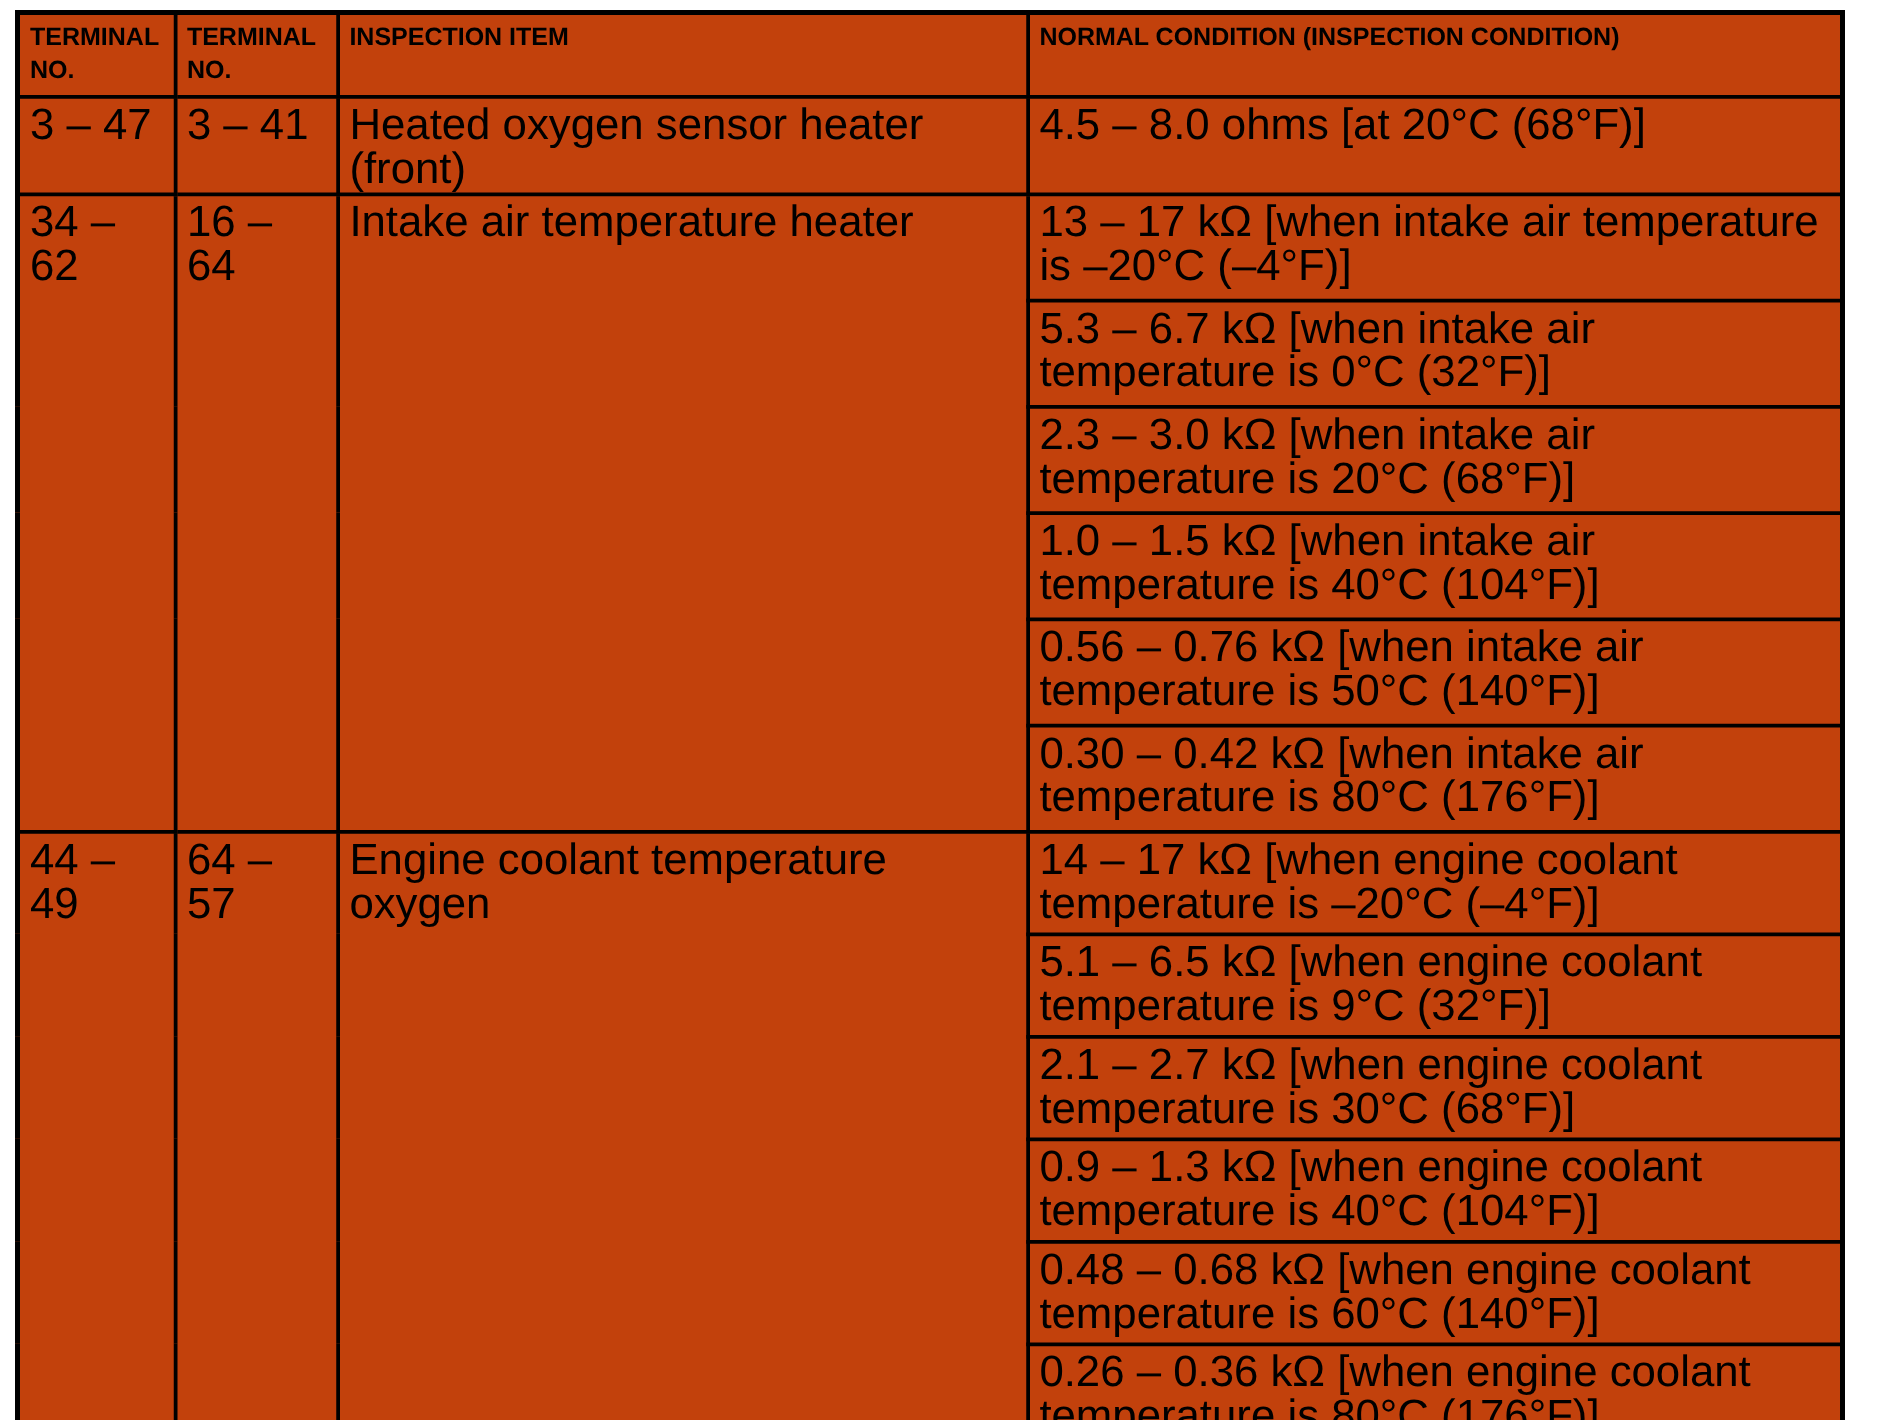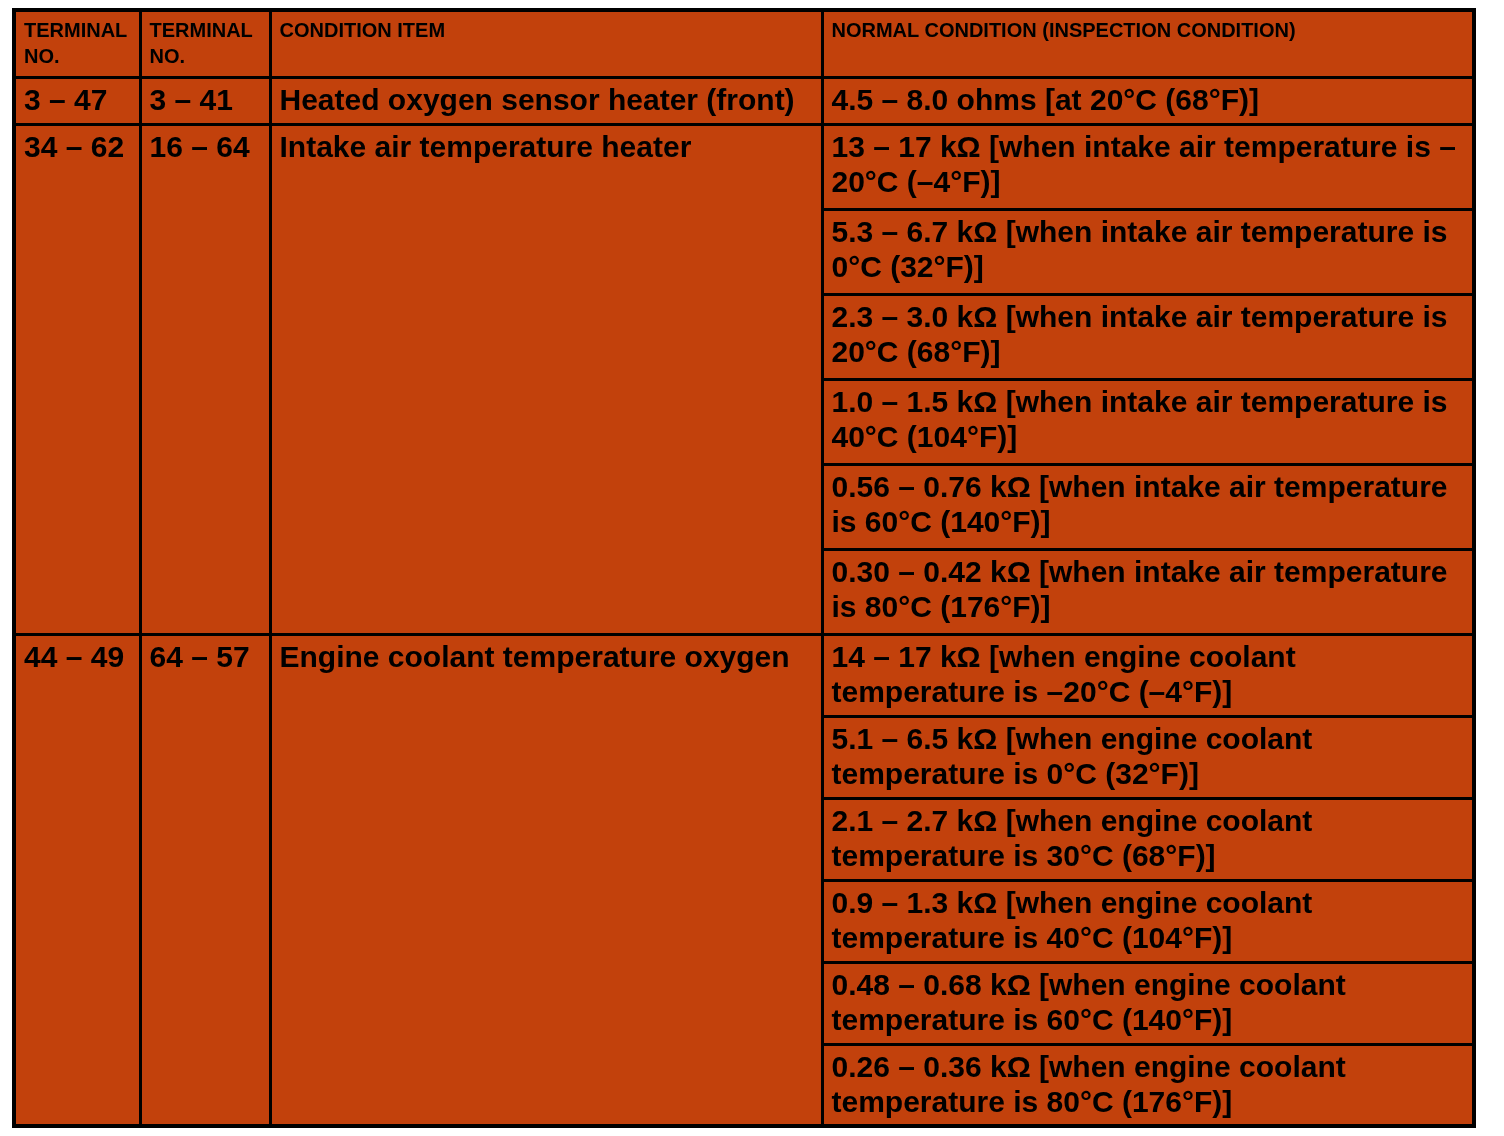--- a/index.html
+++ b/index.html
@@ -29,23 +29,23 @@
   }
   .spec-table th {
     font-size: 20px;
     line-height: 26px;
     font-weight: bold;
     padding: 5px 8px 2px 8px;
     height: 67px;
     box-sizing: border-box;
   }
   .spec-table td {
-    font-size: 30px;
+    font-size: 35px;
     line-height: 35px;
-    font-weight: bold;
+    font-weight: normal;
     padding: 3px 10px 2px 8px;
     box-sizing: border-box;
   }
   tr.r-single { height: 47px; }
   tr.r-sub-a  { height: 85px; }
   tr.r-sub-b  { height: 82px; margin-top: 40px; }
 </style>
 </head>
 <body>
 
@@ -53,21 +53,21 @@
   <colgroup>
     <col style="width:126px">
     <col style="width:130px">
     <col style="width:552px">
     <col style="width:652px">
   </colgroup>
   <thead>
     <tr>
       <th>TERMINAL NO.</th>
       <th>TERMINAL NO.</th>
-      <th>CONDITION ITEM</th>
+      <th>INSPECTION ITEM</th>
       <th>NORMAL CONDITION (INSPECTION CONDITION)</th>
     </tr>
   </thead>
   <tbody>
 
     <tr class="r-single">
       <td>3 – 47</td>
       <td>3 – 41</td>
       <td>Heated oxygen sensor heater (front)</td>
       <td>4.5 – 8.0 ohms [at 20°C (68°F)]</td>
@@ -82,34 +82,34 @@
     <tr class="r-sub-a">
       <td>5.3 – 6.7 kΩ [when intake air temperature is 0°C (32°F)]</td>
     </tr>
     <tr class="r-sub-a">
       <td>2.3 – 3.0 kΩ [when intake air temperature is 20°C (68°F)]</td>
     </tr>
     <tr class="r-sub-a">
       <td>1.0 – 1.5 kΩ [when intake air temperature is 40°C (104°F)]</td>
     </tr>
     <tr class="r-sub-a">
-      <td>0.56 – 0.76 kΩ [when intake air temperature is 60°C (140°F)]</td>
+      <td>0.56 – 0.76 kΩ [when intake air temperature is 50°C (140°F)]</td>
     </tr>
     <tr class="r-sub-a">
       <td>0.30 – 0.42 kΩ [when intake air temperature is 80°C (176°F)]</td>
     </tr>
 
     <tr class="r-sub-b">
       <td rowspan="6">44 – 49</td>
       <td rowspan="6">64 – 57</td>
       <td rowspan="6">Engine coolant temperature oxygen</td>
       <td>14 – 17 kΩ [when engine coolant temperature is –20°C (–4°F)]</td>
     </tr>
     <tr class="r-sub-b">
-      <td>5.1 – 6.5 kΩ [when engine coolant temperature is 0°C (32°F)]</td>
+      <td>5.1 – 6.5 kΩ [when engine coolant temperature is 9°C (32°F)]</td>
     </tr>
     <tr class="r-sub-b">
       <td>2.1 – 2.7 kΩ [when engine coolant temperature is 30°C (68°F)]</td>
     </tr>
     <tr class="r-sub-b">
       <td>0.9 – 1.3 kΩ [when engine coolant temperature is 40°C (104°F)]</td>
     </tr>
     <tr class="r-sub-b">
       <td>0.48 – 0.68 kΩ [when engine coolant temperature is 60°C (140°F)]</td>
     </tr>

